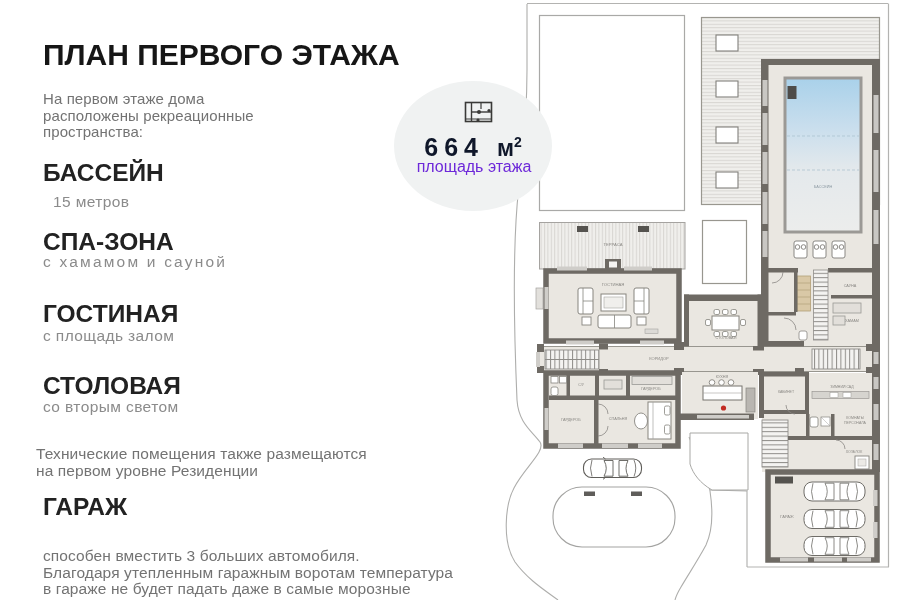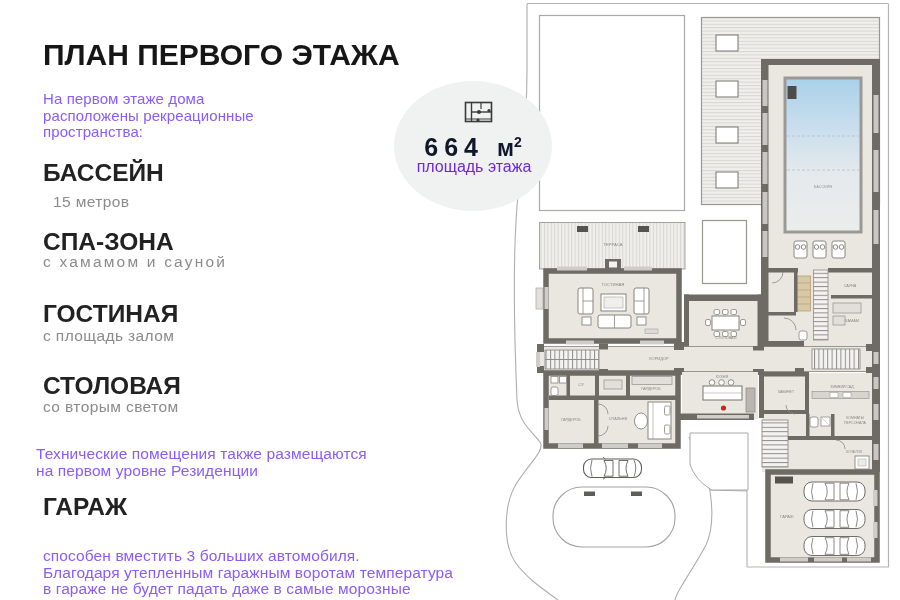--- a/index.html
+++ b/index.html
@@ -2,21 +2,21 @@
 <html><head>
 <meta charset="utf-8">
 <style>
   html,body{margin:0;padding:0;}
   body{width:900px;height:600px;position:relative;background:#ffffff;overflow:hidden;
        font-family:"Liberation Sans", sans-serif;}
   .abs{position:absolute;}
   .h1{font-weight:bold;color:#161616;font-size:30px;letter-spacing:0px;}
   .h2{font-weight:bold;color:#222222;font-size:24.5px;letter-spacing:0px;}
   .sub{color:#8b8b8b;font-size:15.5px;letter-spacing:0.4px;line-height:16.5px;}
-  .par{color:#8b5cf6;font-size:15.5px;letter-spacing:0.1px;line-height:16.5px;}
+  .par{color:#737373;font-size:15.5px;letter-spacing:0.1px;line-height:16.5px;}
 </style>
 </head>
 <body>
 
 <svg class="abs" style="left:0;top:0;" width="900" height="600" viewBox="0 0 900 600">
 <defs>
   <linearGradient id="pool" x1="0" y1="0" x2="0" y2="1">
     <stop offset="0" stop-color="#a9d1ea"></stop>
     <stop offset="0.32" stop-color="#c9deed"></stop>
     <stop offset="0.6" stop-color="#e4e9ec"></stop>

